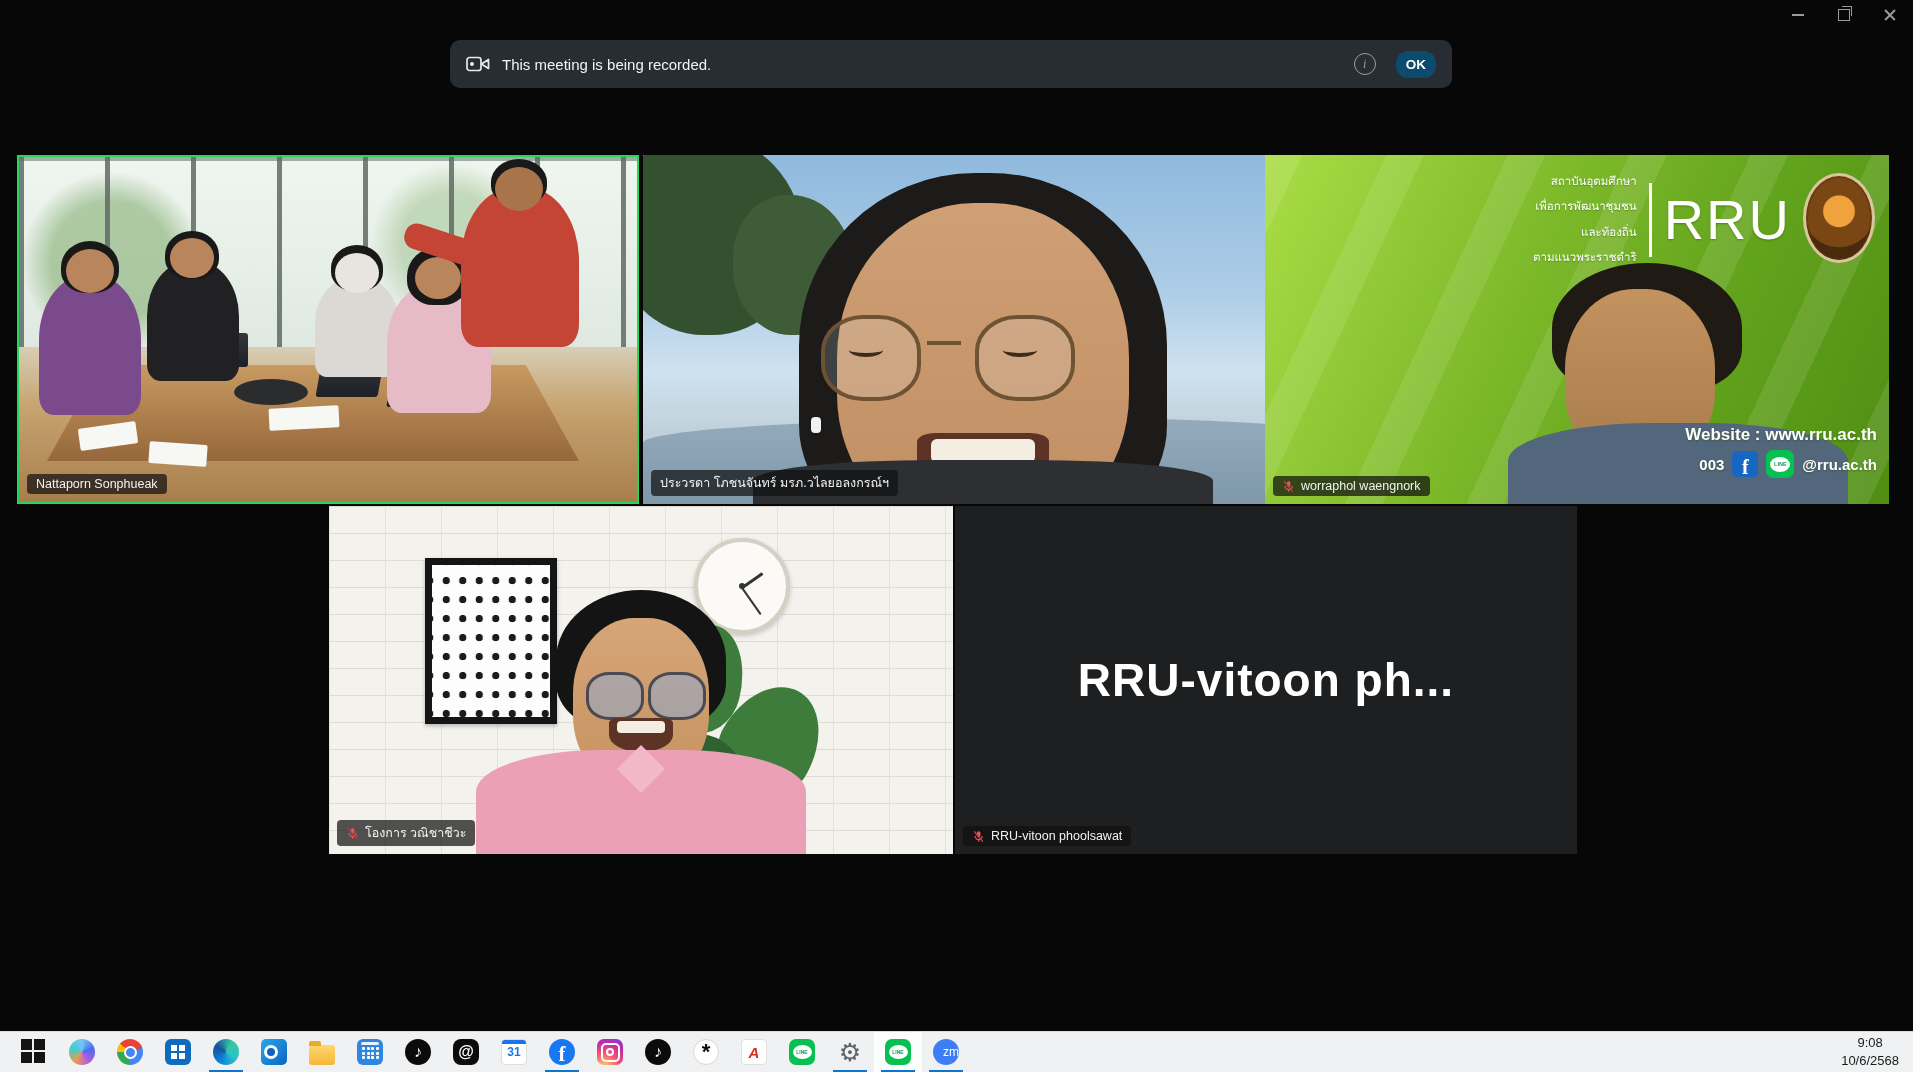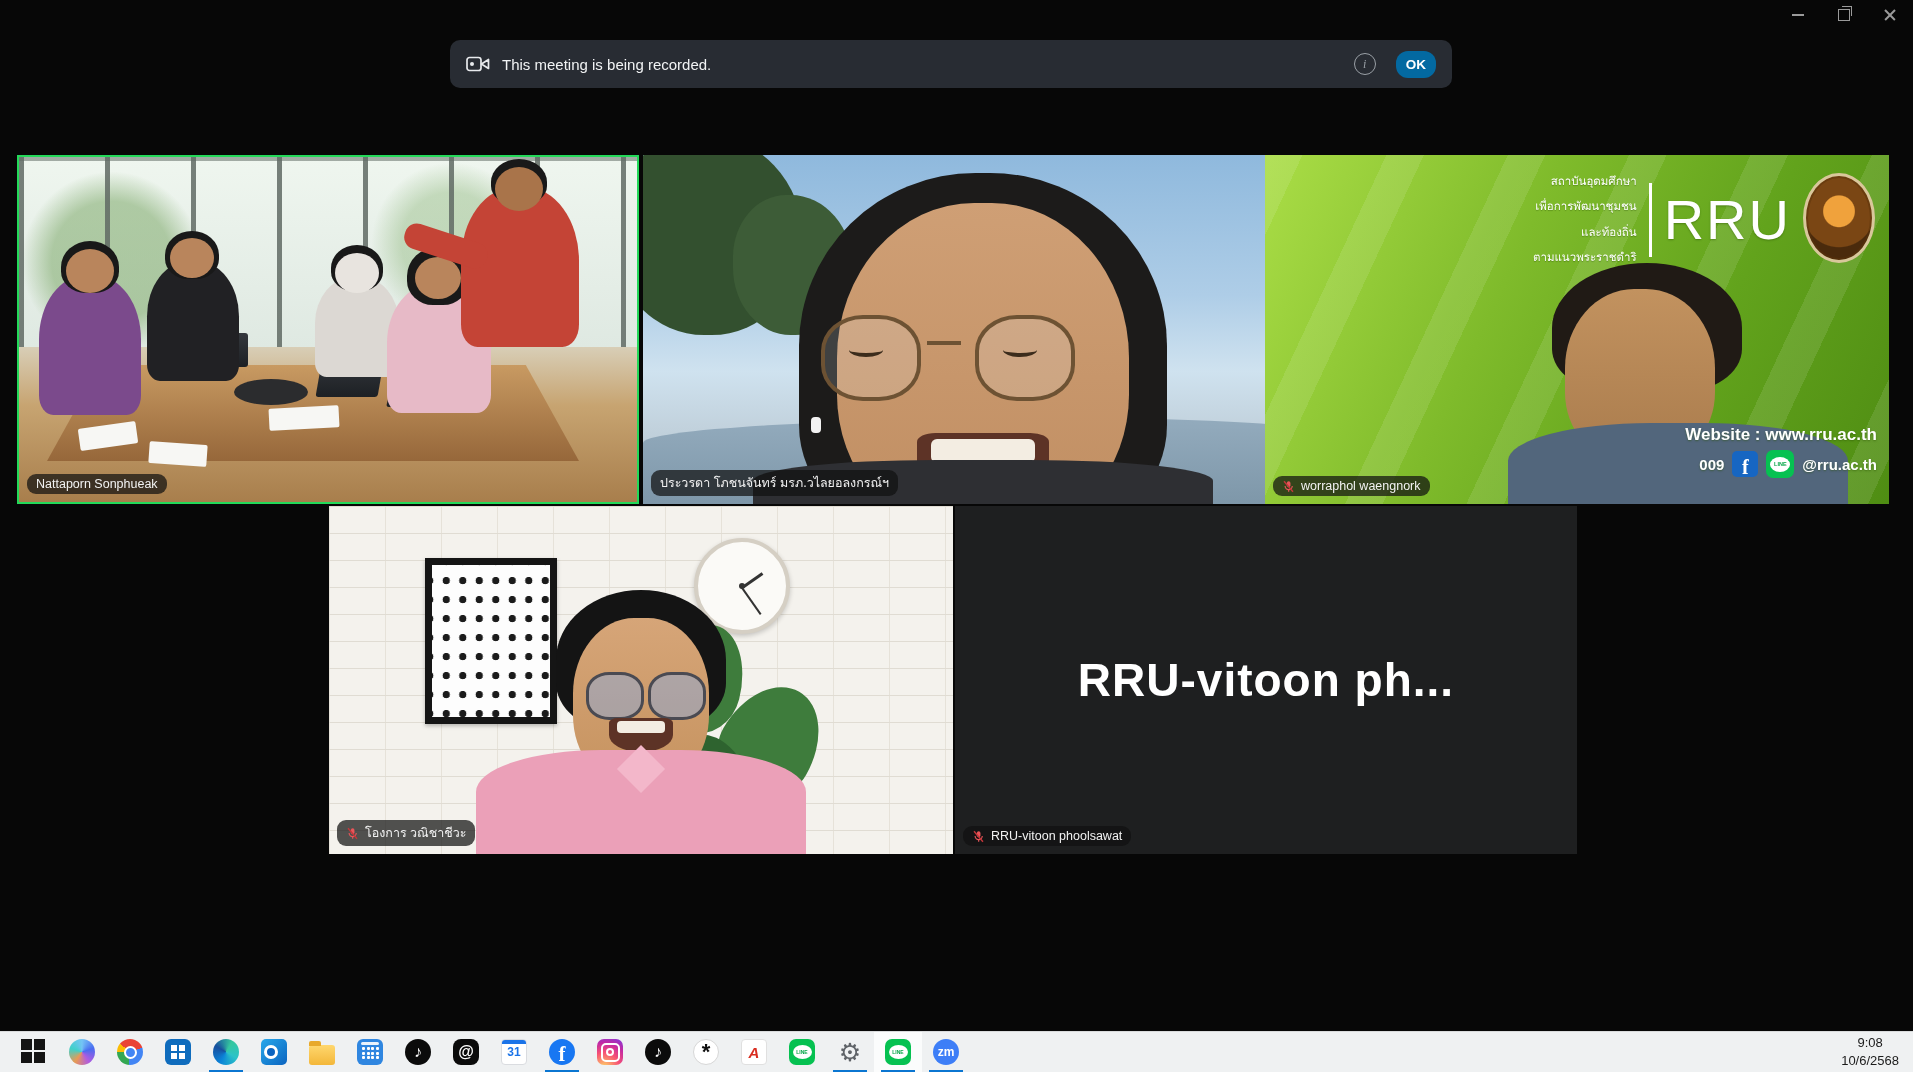--- a/index.html
+++ b/index.html
@@ -18,26 +18,26 @@
   .close-x span:nth-child(2){transform:rotate(-45deg);}
 
   
   .banner{position:absolute;left:450px;top:40px;width:1002px;height:48px;background:#282c33;
           border-radius:10px;display:flex;align-items:center;padding:0 16px;box-sizing:border-box;}
   .banner-text{margin-left:12px;font-size:15px;color:#f1f3f4;}
   .banner-spacer{flex:1;}
   .info-circle{width:20px;height:20px;border:1.6px solid #9aa0a6;border-radius:50%;display:flex;
                align-items:center;justify-content:center;font-size:12px;color:#9aa0a6;
                font-family:"Liberation Serif",serif;font-style:italic;cursor:pointer;}
-  .ok-btn{margin-left:20px;background:#0369a1;color:#fff;font-weight:bold;font-size:13.5px;
+  .ok-btn{margin-left:20px;background:#0c4a6e;color:#fff;font-weight:bold;font-size:13.5px;
           border:none;border-radius:12px;padding:6px 10px;cursor:pointer;}
 
   
   .tile{position:absolute;overflow:hidden;background:#161616;}
-  .name-label{position:absolute;left:8px;bottom:8px;background:rgba(16,16,16,.72);border-radius:9px;
+  .name-label{position:absolute;left:8px;bottom:8px;background:rgba(16,16,16,.72);border-radius:4px;
               padding:3px 9px;font-size:12.5px;color:#f2f2f2;display:flex;align-items:center;gap:6px;z-index:9;
               max-width:92%;white-space:nowrap;}
   .mic-muted{width:13px;height:13px;flex:0 0 auto;}
 
   .tile1{left:17px;top:155px;width:622px;height:349px;border:2.5px solid #23d959;box-sizing:border-box;}
   .tile2{left:643px;top:155px;width:680px;height:349px;}
   .tile3{left:1265px;top:155px;width:624px;height:349px;}
   .tile4{left:329px;top:506px;width:624px;height:348px;}
   .tile5{left:955px;top:506px;width:622px;height:348px;background:#1e1f20;}
 
@@ -181,22 +181,22 @@
   .ic-ig .lens{width:15px;height:15px;border:2px solid #fff;border-radius:5px;position:relative;}
   .ic-ig .lens div{position:absolute;left:3.5px;top:3.5px;width:4px;height:4px;border:2px solid #fff;border-radius:50%;}
   .ic-gpt{border-radius:50%;background:#fff;border:1px solid #d7d7d7;color:#0d0d0d;display:flex;align-items:center;
       justify-content:center;font-size:22px;font-weight:bold;line-height:0;}
   .ic-pdf{border-radius:4px;background:#fff;border:1.5px solid #e0e0e0;color:#d92d20;display:flex;align-items:center;
       justify-content:center;font-size:15px;font-weight:bold;font-style:italic;}
   .ic-line{border-radius:7px;background:#06c151;display:flex;align-items:center;justify-content:center;}
   .ic-line .bub{width:19px;height:14px;background:#fff;border-radius:50%;color:#06a648;font-size:5px;font-weight:bold;
       display:flex;align-items:center;justify-content:center;}
   .ic-gear{color:#5f6368;font-size:25px;line-height:1;display:flex;align-items:center;justify-content:center;}
-  .ic-zm{border-radius:50%;background:#3d7ef7;color:#fff;display:flex;align-items:center;justify-content:center;
-      font-size:12px;font-weight:bold;}
+  .ic-zm{border-radius:50%;background:#3d7ef7;color:#fff;display:flex;align-items:center;justify-content:flex-end;
+      font-size:12px;font-weight:normal;}
   .tb-clock{margin-left:auto;padding-right:14px;text-align:center;font-size:13px;color:#1b1b1b;line-height:1.4;cursor:pointer;}
 </style>
 </head>
 <body>
 
 <div class="screen">
 
   <div class="winctls">
     <div class="winctl">
         <div class="min-bar"></div>
@@ -310,21 +310,21 @@
         </div>
       </div>
       <div class="t3-emblem"></div>
     </div>
     <div class="t3-person-hair"></div>
     <div class="t3-person-face"></div>
     <div class="t3-person-shirt"></div>
     <div class="t3-info">
       <div class="t3-web">Website : www.rru.ac.th</div>
       <div class="t3-social">
-        <span class="t3-000">009</span>
+        <span class="t3-000">003</span>
         <div class="fb-sq">
             <span>f</span>
           </div>
         <div class="line-sq">
             <div class="line-bub">LINE</div>
           </div>
         <span class="t3-handle">@rru.ac.th</span>
       </div>
     </div>
     <div class="name-label">

